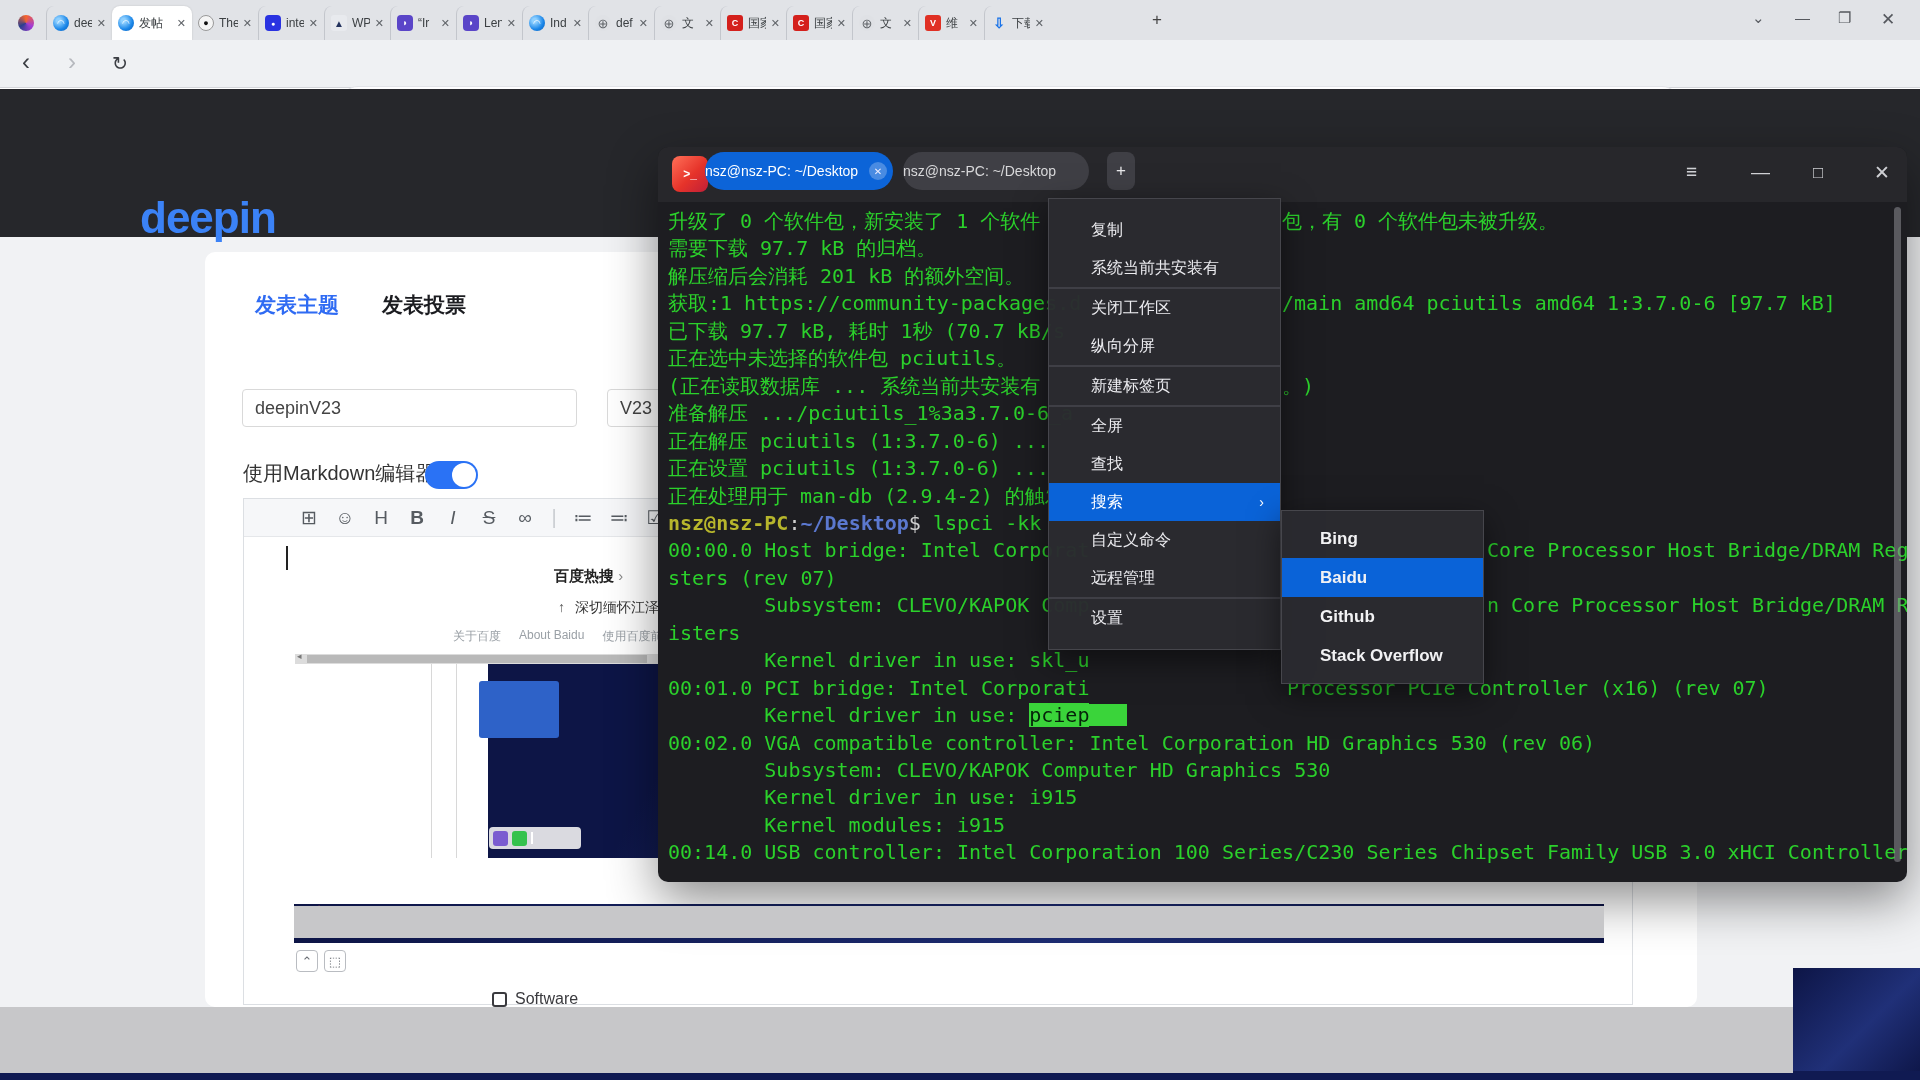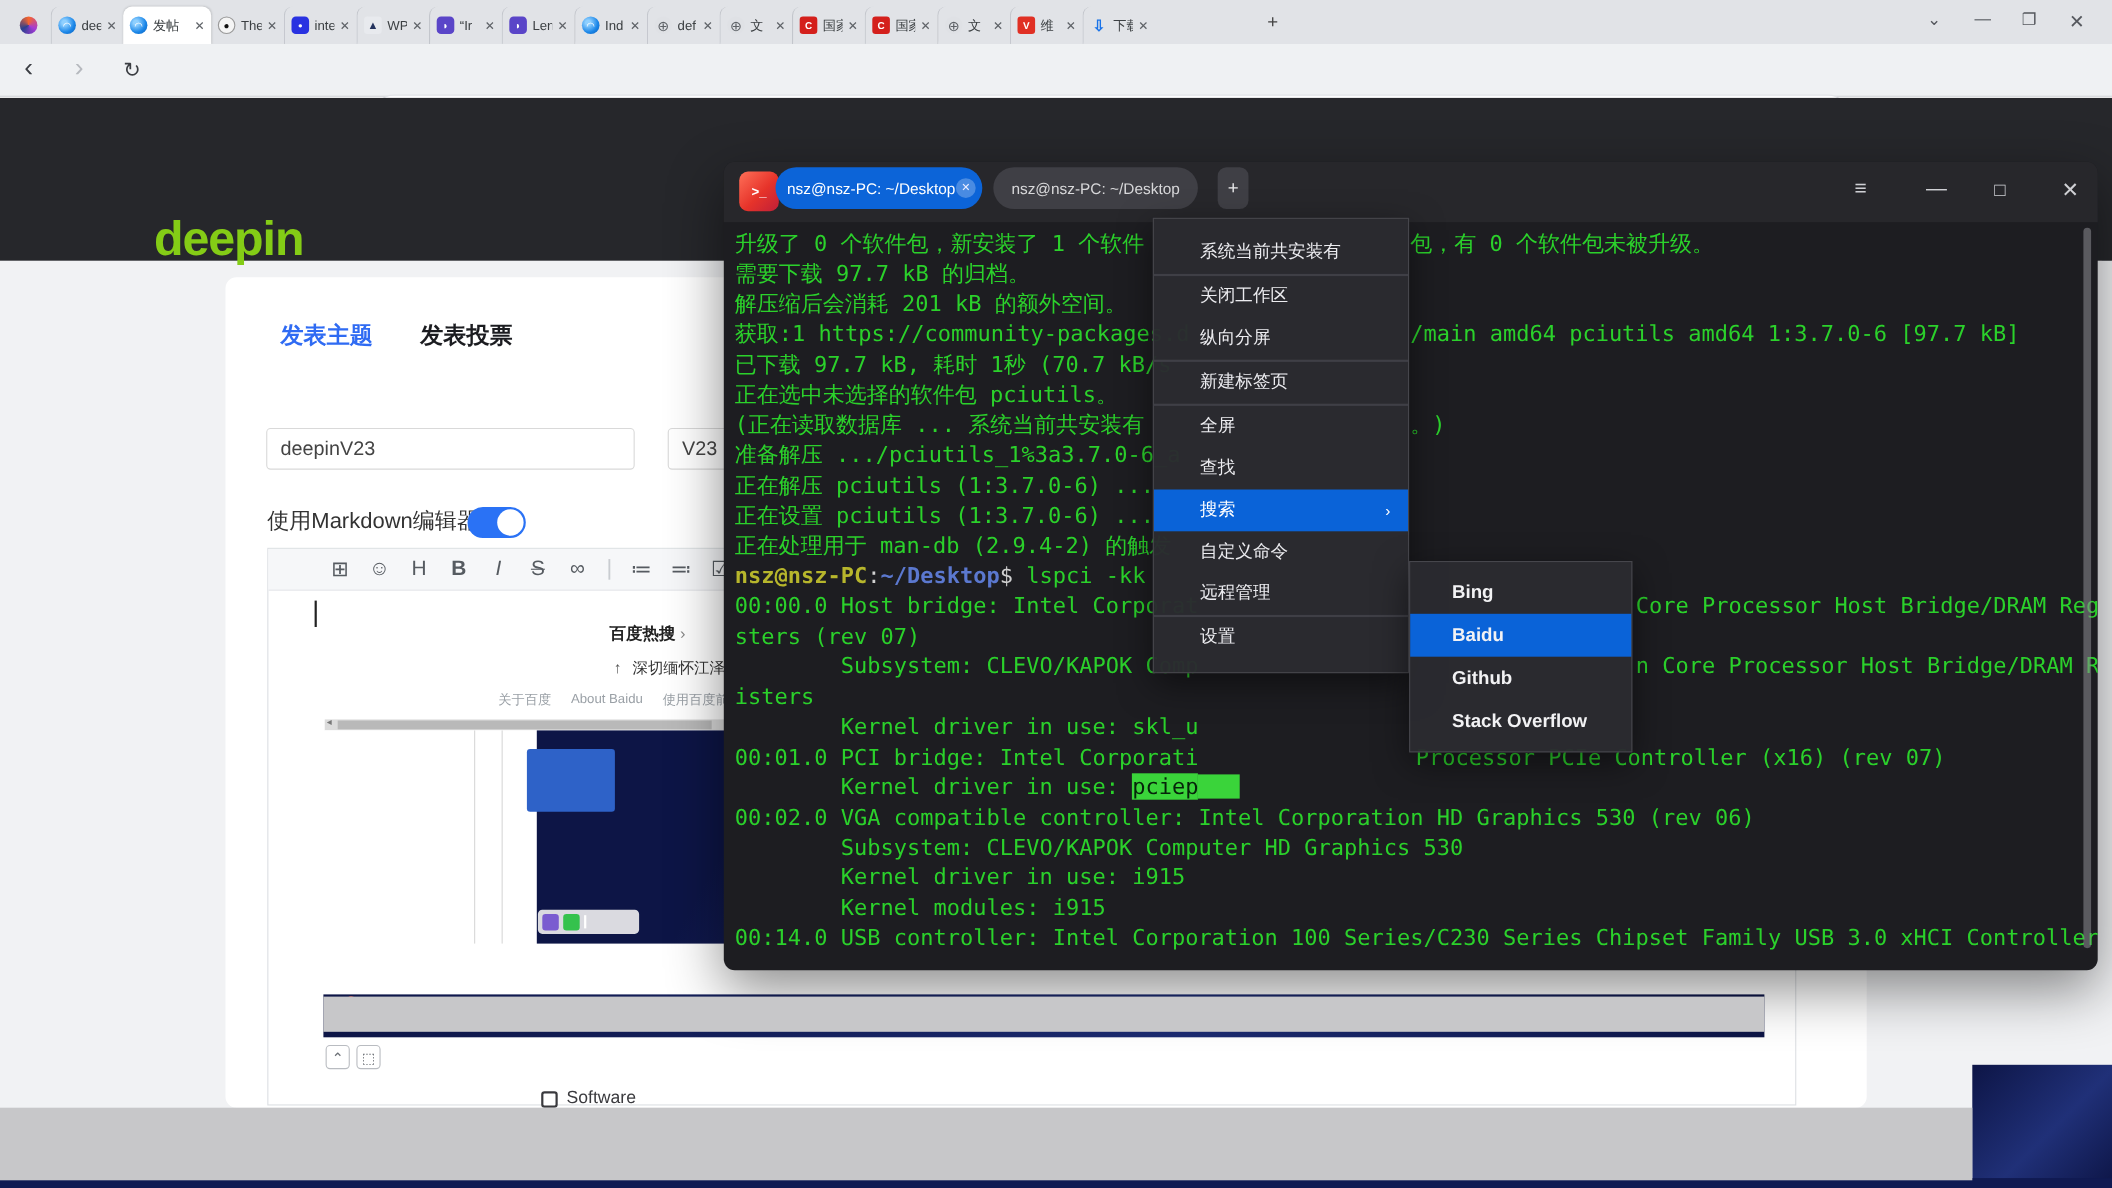--- a/index.html
+++ b/index.html
@@ -53,21 +53,21 @@
   .rico { position:absolute; top:52px; font-size:18px; color:#5f6368; }
   #dl-badge { position:absolute; left:1852px; top:64px; width:9px; height:9px; border-radius:50%; background:#34a853; }
   #bm-bag { position:absolute; left:1742px; top:52px; width:18px; height:16px; border:2px solid #5f6368;
     border-radius:3px 3px 4px 4px; }
   #bm-bag::after { content:"★"; position:absolute; left:3px; top:0px; font-size:8px; color:#5f6368; }
   #page-scrollbar { position:absolute; left:1910px; top:89px; width:10px; height:918px; background:#f0f0f2; }
   #page-scrollbar .thumb { position:absolute; left:1px; top:2px; width:8px; height:180px; background:#c2c4ca; border-radius:4px;}
 
   
   #site-header { position:absolute; left:0; top:89px; width:1920px; height:148px; background:#26272b; }
-  #site-logo { position:absolute; left:140px; top:104px; color:#84cc16; font-size:44px; font-weight:bold; letter-spacing:-1px; }
+  #site-logo { position:absolute; left:140px; top:104px; color:#3b82f6; font-size:44px; font-weight:bold; letter-spacing:-1px; }
   #site-nav { position:absolute; left:1000px; top:129px; width:660px; display:flex; gap:34px;
     justify-content:flex-end; color:#d4d5d9; font-size:15px; white-space:nowrap; }
   #cn-flag { display:inline-block; width:18px; height:12px; background:#de2910; position:relative; top:1px; margin-left:6px;}
   #cn-flag::after{ content:"★"; position:absolute; left:1px; top:-3px; color:#ffde00; font-size:7px; }
   #avatar { position:absolute; left:1712px; top:120px; width:38px; height:38px; border-radius:50%; background:#e4e6ea; overflow:hidden;}
   #avatar::before{ content:""; position:absolute; left:13px; top:7px; width:12px; height:12px; border-radius:50%; background:#9aa0a8; }
   #avatar::after{ content:""; position:absolute; left:6px; top:21px; width:26px; height:18px; border-radius:50%; background:#9aa0a8; }
   #breadcrumb { position:absolute; left:240px; top:182px; font-size:16px; color:#f0f1f3; }
   #breadcrumb .bc2 { color:#85878d; margin-left:92px; }
 
@@ -127,21 +127,21 @@
     font-size:13px; display:flex; align-items:center; justify-content:center; background:#fff; }
 
   
   #term { position:absolute; left:658px; top:147px; width:1249px; height:735px; background:#1d1d21;
     border-radius:10px; box-shadow:0 18px 50px rgba(0,0,0,.45); }
   #term-titlebar { position:absolute; left:0; top:0; width:100%; height:55px; background:#27272b; border-radius:10px 10px 0 0; }
   #term-appicon { position:absolute; left:14px; top:9px; width:36px; height:36px; border-radius:8px;
     background:linear-gradient(135deg,#ff7058,#e6332a 55%,#c01f38); color:#fff; font-size:12px; font-weight:bold;
     display:flex; align-items:center; justify-content:center; }
   .term-tab { position:absolute; top:5px; height:38px; border-radius:19px; display:flex; align-items:center;
-    justify-content:center; font-size:14px; }
+    font-size:14px; }
   #term-tab-active { left:47px; width:188px; background:#0c64d8; color:#fff; padding-right:14px;}
   #term-tab-active .closec { position:absolute; right:6px; top:10px; width:18px; height:18px; border-radius:50%;
     background:rgba(255,255,255,.25); color:#eef; font-size:10px; display:flex; align-items:center; justify-content:center;}
   #term-tab-inactive { left:245px; width:186px; background:#3f3f45; color:#d8d8da; }
   #term-newtab { position:absolute; left:449px; top:5px; width:28px; height:38px; background:#3f3f45; border-radius:8px;
     color:#e8e8ea; font-size:17px; display:flex; align-items:center; justify-content:center; }
   .term-wctl { position:absolute; top:14px; color:#cfd0d4; font-size:19px; }
 
   #term-content { position:absolute; left:0; top:55px; width:100%; height:680px; overflow:hidden;
     font-family:"DejaVu Sans Mono", monospace; font-size:20px; color:#2bd12b; white-space:pre; }
@@ -462,20 +462,21 @@
     <div class="term-wctl" style="left:1028px;">≡</div>
     <div class="term-wctl" style="left:1093px;">—</div>
     <div class="term-wctl" style="left:1155px; font-size:17px; top:16px;">□</div>
     <div class="term-wctl" style="left:1216px;">✕</div>
   </div>
   <div id="term-content"><div class="tline" style="top: 6px;">升级了 0 个软件包，新安装了 1 个软件</div><div class="tline" style="top: 33.45px;">需要下载 97.7 kB 的归档。</div><div class="tline" style="top: 60.9px;">解压缩后会消耗 201 kB 的额外空间。</div><div class="tline" style="top: 88.35px;">获取:1 https://community-packages.d</div><div class="tline" style="top: 115.8px;">已下载 97.7 kB, 耗时 1秒 (70.7 kB/s</div><div class="tline" style="top: 143.25px;">正在选中未选择的软件包 pciutils。</div><div class="tline" style="top: 170.7px;">(正在读取数据库 ... 系统当前共安装有</div><div class="tline" style="top: 198.15px;">准备解压 .../pciutils_1%3a3.7.0-6_a</div><div class="tline" style="top: 225.6px;">正在解压 pciutils (1:3.7.0-6) ...</div><div class="tline" style="top: 253.05px;">正在设置 pciutils (1:3.7.0-6) ...</div><div class="tline" style="top: 280.5px;">正在处理用于 man-db (2.9.4-2) 的触发</div><div class="tline" style="top: 307.95px;"><span class="p-user">nsz@nsz-PC</span><span class="p-sym">:</span><span class="p-path">~/Desktop</span><span class="p-sym">$ </span><span>lspci -kk</span></div><div class="tline" style="top: 335.4px;">00:00.0 Host bridge: Intel Corporat</div><div class="tline" style="top: 362.85px;">sters (rev 07)</div><div class="tline" style="top: 390.3px;">        Subsystem: CLEVO/KAPOK Comp</div><div class="tline" style="top: 417.75px;">isters</div><div class="tline" style="top: 445.2px;">        Kernel driver in use: skl_u</div><div class="tline" style="top: 472.65px;">00:01.0 PCI bridge: Intel Corporati</div><div class="tline" style="top: 500.1px;"><span>        Kernel driver in use: </span><span class="sel">pciep</span><span class="curblock"></span></div><div class="tline" style="top: 527.55px;">00:02.0 VGA compatible controller: Intel Corporation HD Graphics 530 (rev 06)</div><div class="tline" style="top: 555px;">        Subsystem: CLEVO/KAPOK Computer HD Graphics 530</div><div class="tline" style="top: 582.45px;">        Kernel driver in use: i915</div><div class="tline" style="top: 609.9px;">        Kernel modules: i915</div><div class="tline" style="top: 637.35px;">00:14.0 USB controller: Intel Corporation 100 Series/C230 Series Chipset Family USB 3.0 xHCI Controller (rev 3</div><div class="tfrag" style="left: 624px; top: 6px;">包，有 0 个软件包未被升级。</div><div class="tfrag" style="left: 624px; top: 88.35px;">/main amd64 pciutils amd64 1:3.7.0-6 [97.7 kB]</div><div class="tfrag" style="left: 624px; top: 170.7px;">。)</div><div class="tfrag" style="left: 829px; top: 335.4px;">Core Processor Host Bridge/DRAM Regi</div><div class="tfrag" style="left: 829px; top: 390.3px;">n Core Processor Host Bridge/DRAM Reg</div><div class="tfrag" style="left: 629px; top: 472.65px;">Processor PCIe Controller (x16) (rev 07)</div></div>
   <div id="term-scrollbar"></div>
 </div>
 
 <div id="ctx-menu">
+    <div class="mi"><span>复制</span></div>
     <div class="mi"><span>系统当前共安装有</span></div>
     <div class="msep"></div>
     <div class="mi"><span>关闭工作区</span></div>
     <div class="mi"><span>纵向分屏</span></div>
     <div class="msep"></div>
     <div class="mi"><span>新建标签页</span></div>
     <div class="msep"></div>
     <div class="mi"><span>全屏</span></div>
     <div class="mi"><span>查找</span></div>
     <div class="mi active"><span>搜索</span><span class="arrow">›</span></div>

